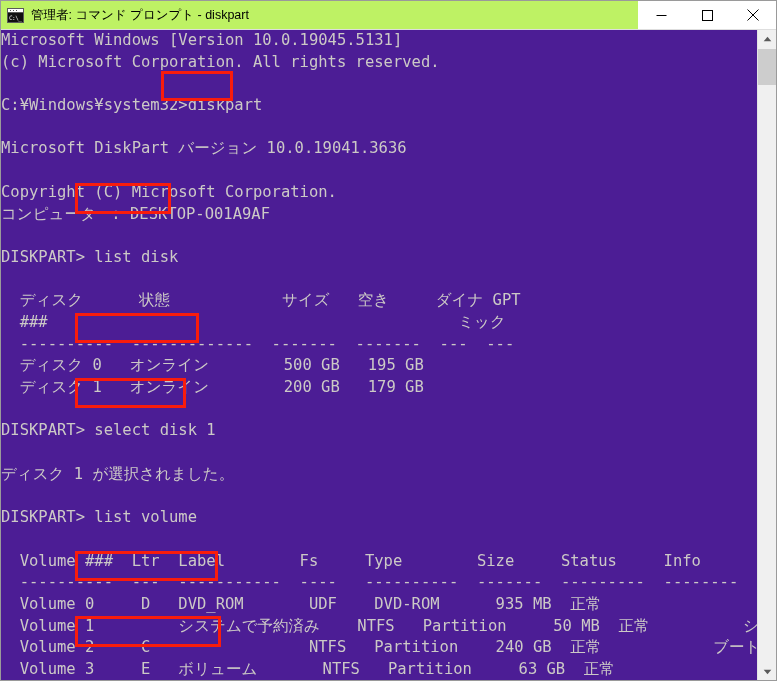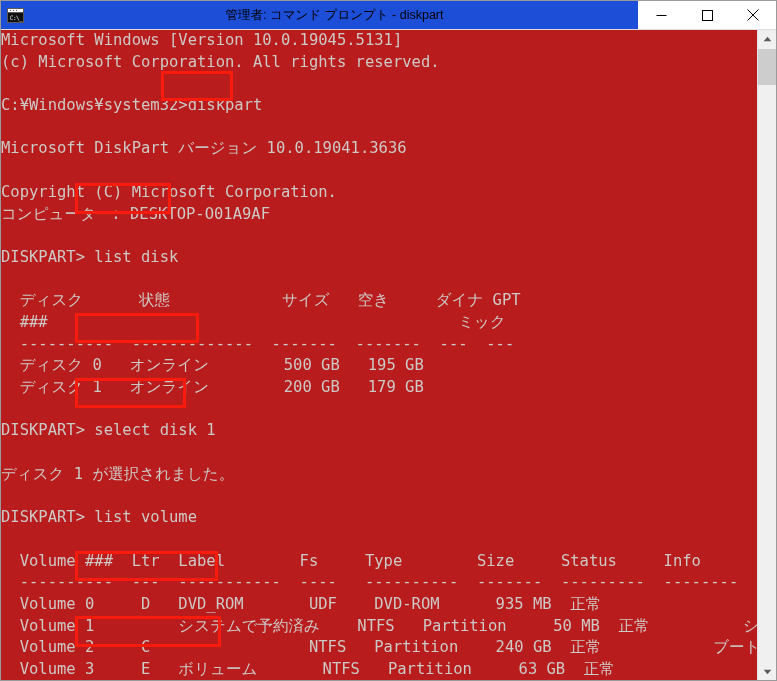--- a/index.html
+++ b/index.html
@@ -23,26 +23,25 @@
     background: #0c0c0c;
     overflow: hidden;
   }
 
   
   #titlebar {
     position: absolute;
     left: 0; top: 0;
     width: 775px;
     height: 29px;
-    background: #1d4ed8;
+    background: #bef264;
     border-bottom: 1px solid #dedede;
     display: flex;
     align-items: center;
     box-sizing: border-box;
-    text-align: center;
   }
   #title-icon {
     width: 17px;
     height: 15px;
     margin-left: 6px;
     margin-right: 7px;
     flex: 0 0 auto;
     background: #ffffff;
     border: 1px solid #5a5a5a;
     box-sizing: border-box;
@@ -93,21 +92,21 @@
   }
   .winbtn svg { display: block; }
 
   
   #console {
     position: absolute;
     left: 0;
     top: 29px;
     width: 756px;
     height: 651px;
-    background: #b91c1c;
+    background: #4c1d95;
     overflow: hidden;
   }
   #term {
     position: absolute;
     left: 0;
     top: 0;
     font-family: "DejaVu Sans Mono", "Liberation Mono", monospace;
     font-size: 15.5px;
     line-height: 21.7px;
     color: #ccc9c6;

